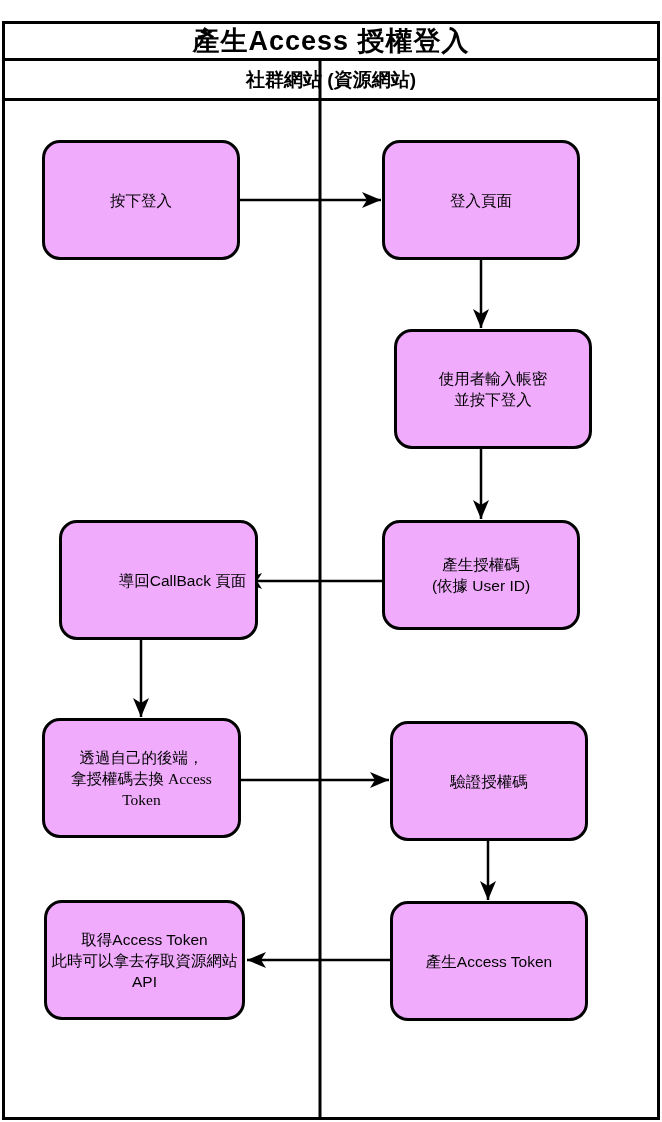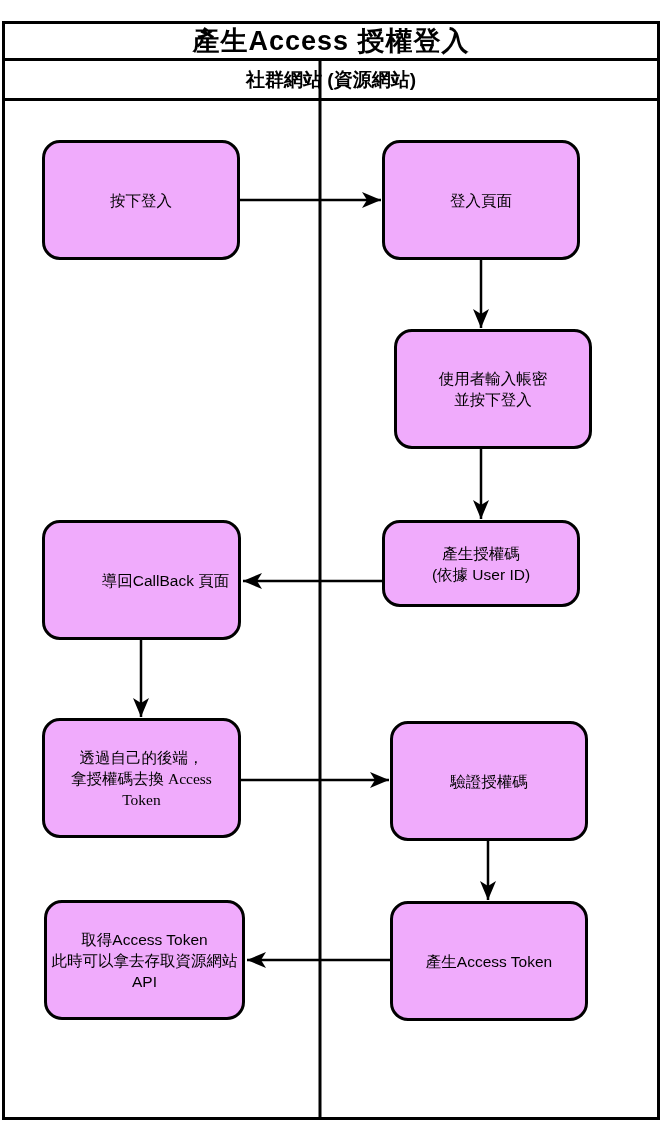--- a/index.html
+++ b/index.html
@@ -25,22 +25,22 @@
   .node {
     position: absolute; box-sizing: border-box;
     border: 3px solid #000; border-radius: 18px; background: #f0abfc;
     display: flex; align-items: center; justify-content: center;
     text-align: center; font-size: 15.5px; line-height: 21px;
     white-space: pre-line;
   }
   #n-press-login            { left: 42px;  top: 140px; width: 198px; height: 120px; }
   #n-login-page             { left: 382px; top: 140px; width: 198px; height: 120px; }
   #n-enter-credentials      { left: 394px; top: 329px; width: 198px; height: 120px; }
-  #n-callback-page          { left: 42px;  top: 520px; width: 199px; height: 120px; padding-left: 48px; }
-  #n-generate-auth-code     { left: 382px; top: 520px; width: 198px; height: 87px; }
+  #n-callback-page          { left: 59px;  top: 520px; width: 199px; height: 120px; padding-left: 48px; }
+  #n-generate-auth-code     { left: 382px; top: 520px; width: 198px; height: 110px; }
   #n-exchange-token         { left: 42px;  top: 718px; width: 199px; height: 120px; font-family: Liberation Serif, serif; }
   #n-verify-auth-code       { left: 390px; top: 721px; width: 198px; height: 120px; }
   #n-get-access-token       { left: 44px;  top: 900px; width: 201px; height: 120px; }
   #n-generate-access-token  { left: 390px; top: 901px; width: 198px; height: 120px; }
   .wire { stroke: #000; stroke-width: 2.5; fill: none; }
   .divider { stroke: #000; stroke-width: 3; }
 </style>
 </head>
 <body>
 

